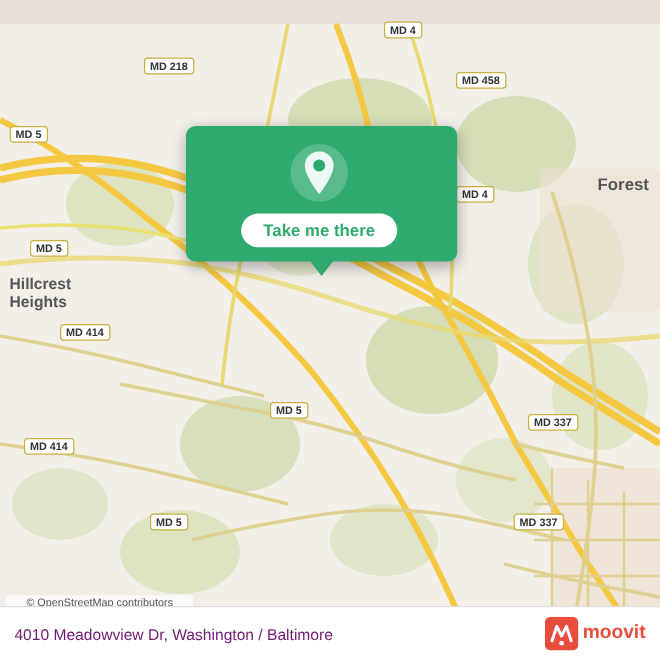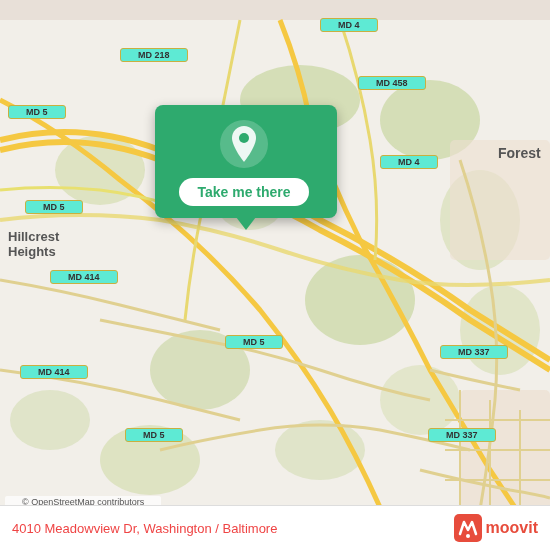--- a/index.html
+++ b/index.html
@@ -23,36 +23,36 @@
     .map-label {
       position: absolute;
       font-size: 10px;
       color: #555;
       font-weight: bold;
       white-space: nowrap;
     }
 
     .road-label {
       position: absolute;
-      background: #5eead4;
+      background: #ffffff;
       border: 1px solid #c8b040;
       border-radius: 3px;
       font-size: 9px;
       font-weight: bold;
       color: #333;
-      padding: 1px 17px;
+      padding: 1px 4px;
       white-space: nowrap;
     }
 
     
     .popup-card {
       position: absolute;
       top: 105px;
       left: 155px;
-      width: 182px;
+      width: 226px;
       background: #2eaa6e;
       border-radius: 8px;
       padding: 15px 10px 12px 6px;
       display: flex;
       flex-direction: column;
       align-items: center;
       box-shadow: 0 4px 12px rgba(0,0,0,0.3);
       z-index: 10;
     }
 
@@ -100,21 +100,21 @@
       padding: 8px 12px;
       display: flex;
       align-items: center;
       justify-content: space-between;
       border-top: 1px solid #ddd;
       z-index: 20;
     }
 
     .bottom-address {
       font-size: 13px;
-      color: #ef4444;
+      color: #701a75;
     }
 
     .moovit-logo {
       display: flex;
       align-items: center;
       gap: 4px;
     }
 
     .moovit-text {
       font-size: 16px;
@@ -192,21 +192,21 @@
     <line x1="490" y1="380" x2="490" y2="510" stroke="#e0d090" stroke-width="2"></line>
     <line x1="520" y1="390" x2="520" y2="510" stroke="#e0d090" stroke-width="2"></line>
     <line x1="445" y1="400" x2="550" y2="400" stroke="#e0d090" stroke-width="2"></line>
     <line x1="445" y1="430" x2="550" y2="430" stroke="#e0d090" stroke-width="2"></line>
     <line x1="445" y1="460" x2="550" y2="460" stroke="#e0d090" stroke-width="2"></line>
     <line x1="445" y1="490" x2="550" y2="490" stroke="#e0d090" stroke-width="2"></line>
   </svg>
 
   <div class="road-label" style="top:18px;left:320px;">MD 4</div>
   <div class="road-label" style="top:35px;left:120px;margin-top:13px;">MD 218</div>
-  <div class="road-label" style="top:60px;left:358px;margin-top:16px;">MD 458</div>
+  <div class="road-label" style="top:60px;left:380px;">MD 458</div>
   <div class="road-label" style="top:105px;left:8px;">MD 5</div>
   <div class="road-label" style="top:155px;left:380px;">MD 4</div>
   <div class="road-label" style="top:200px;left:25px;">MD 5</div>
   <div class="road-label" style="top:270px;left:50px;">MD 414</div>
   <div class="road-label" style="top:335px;left:225px;">MD 5</div>
   <div class="road-label" style="top:365px;left:20px;">MD 414</div>
   <div class="road-label" style="top:345px;left:440px;">MD 337</div>
   <div class="road-label" style="top:428px;left:125px;">MD 5</div>
   <div class="road-label" style="top:428px;left:428px;">MD 337</div>
 

